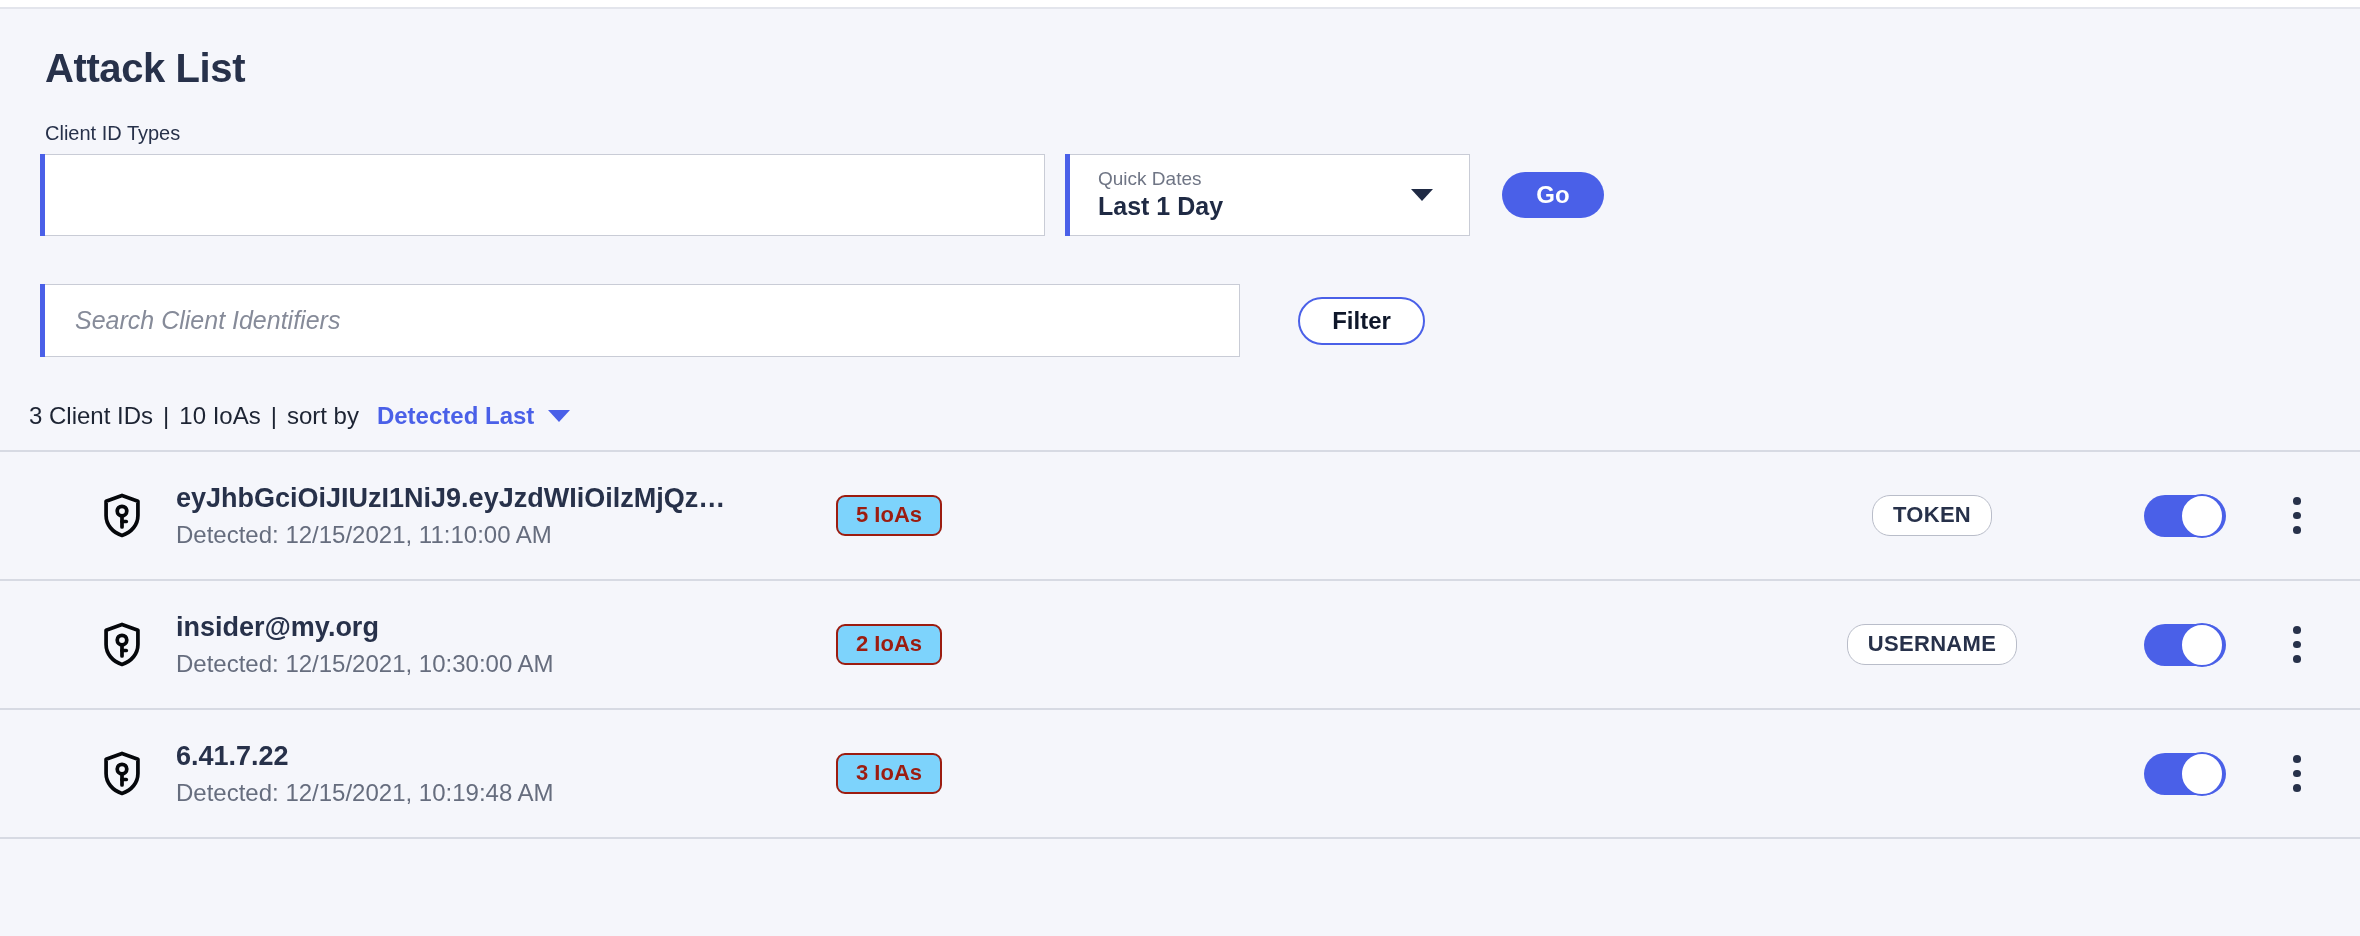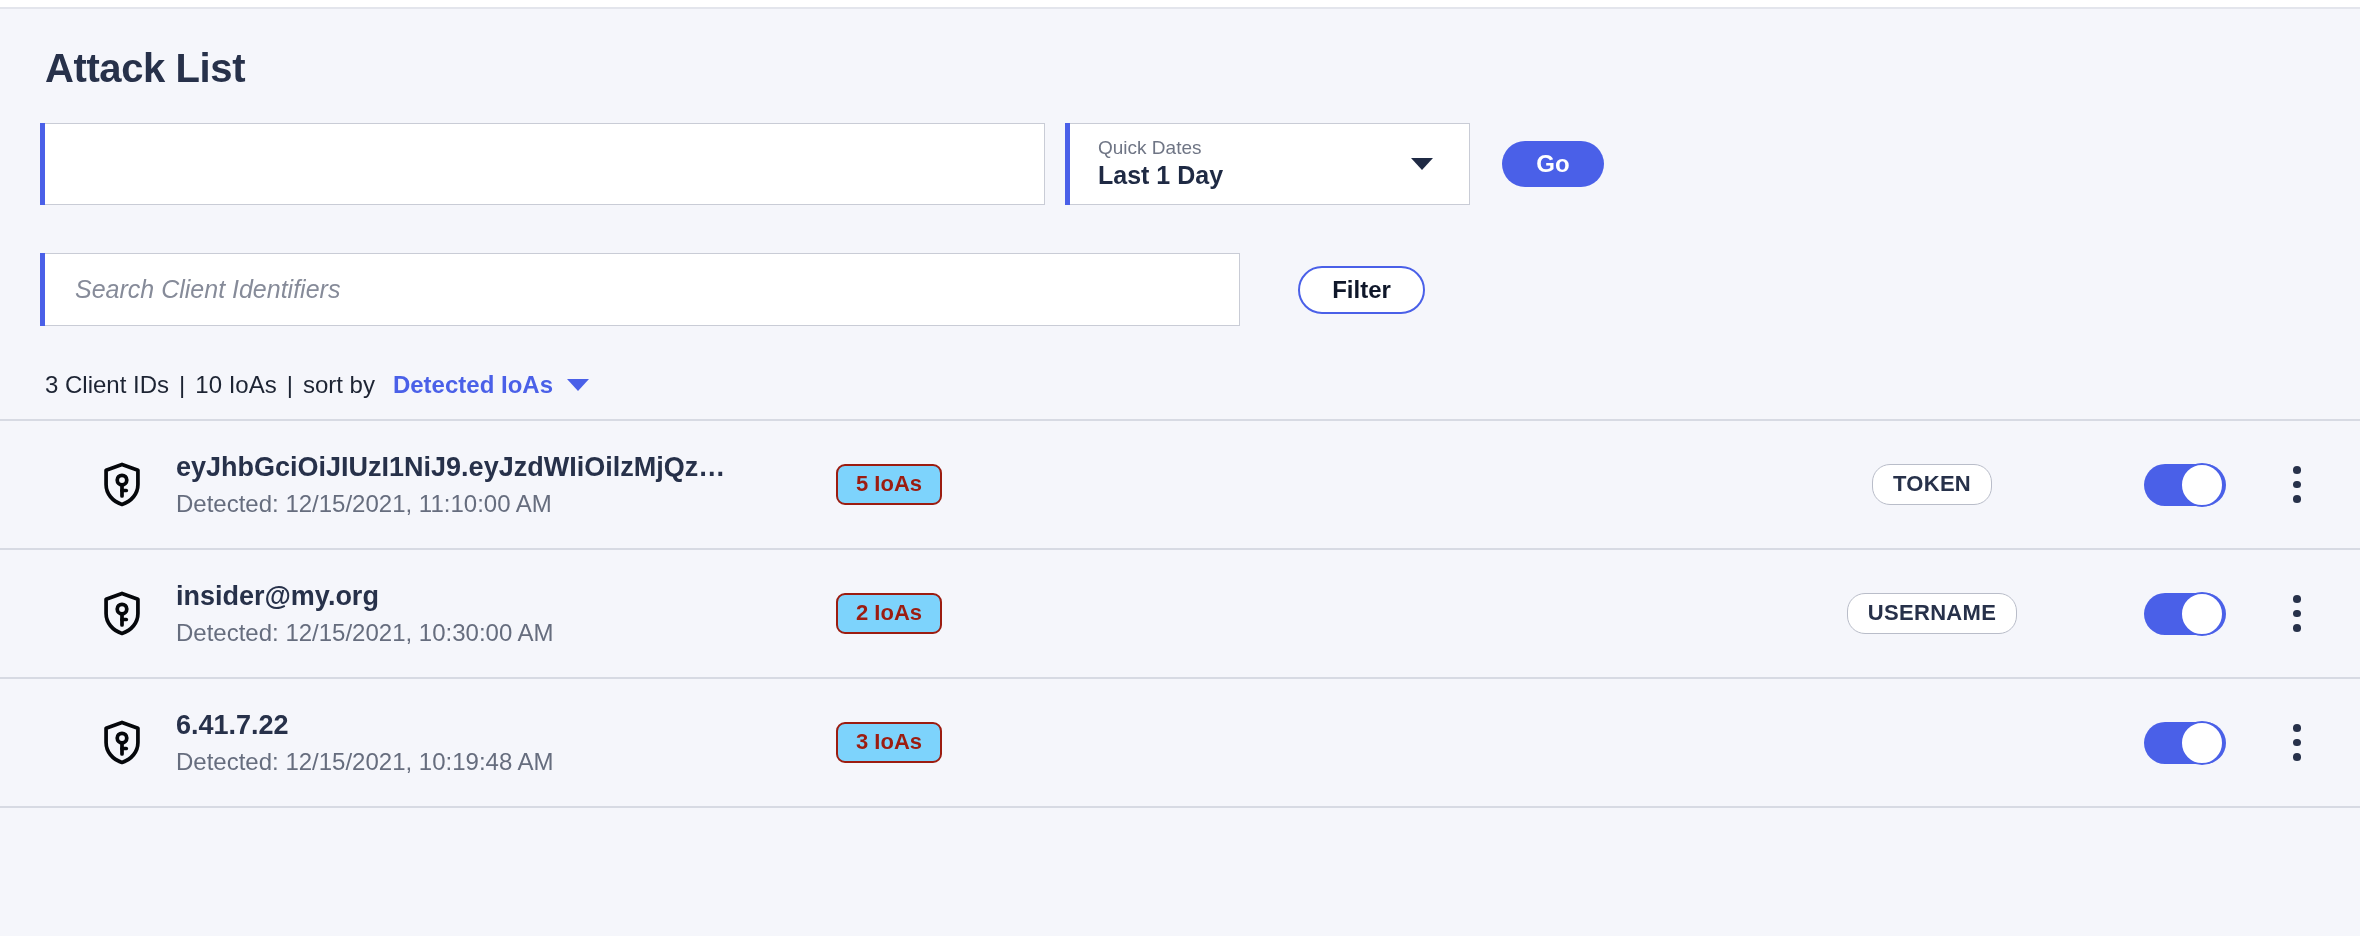--- a/index.html
+++ b/index.html
@@ -207,21 +207,21 @@
     cursor: pointer;
     font-family: "Liberation Sans", sans-serif;
     padding: 0;
     box-sizing: border-box;
   }
 
   
   .summary-bar {
     display: flex;
     align-items: center;
-    padding-left: 45px;
+    padding-left: 29px;
     margin-top: 45px;
     font-size: 24px;
     color: #1d2433;
     white-space: pre;
     text-align: right;
   }
   .summary-sep {
     color: #1d2433;
     margin: 0 10px;
   }
@@ -382,20 +382,21 @@
 
 <div class="top-strip"></div>
 
 <div class="page">
 
   <h1 class="page-title">Attack List</h1>
 
   <div class="filters-row">
 
     <div class="field-group">
+      <div class="field-label">Client ID Types</div>
       <div class="text-field">
         <input class="search-input" type="text" value="" placeholder="" style="">
       </div>
     </div>
 
     <div class="select-field">
       <div class="select-caption">Quick Dates</div>
       <div class="select-value">Last 1 Day</div>
       <span class="select-arrow"></span>
     </div>
@@ -409,21 +410,21 @@
     </div>
     <button class="filter-button">Filter</button>
   </div>
 
   <div class="summary-bar">
     <span>3 Client IDs</span>
     <span class="summary-sep">|</span>
     <span>10 IoAs</span>
     <span class="summary-sep">|</span>
     <span class="summary-sortby">sort by</span>
-    <span class="sort-link">Detected IoAs</span>
+    <span class="sort-link">Detected Last</span>
     <span class="sort-arrow"></span>
   </div>
 
   <div class="attack-list">
 
     <div class="attack-row">
       <span class="row-icon">
         <svg width="44" height="46" viewBox="0 0 24 26" fill="none" xmlns="http://www.w3.org/2000/svg">
           <path d="M12 1.4 21 4.6v8.1c0 5.2-3.6 9.6-9 11.3-5.4-1.7-9-6.1-9-11.3V4.6L12 1.4z" stroke="#05070b" stroke-width="2.1" fill="none" stroke-linejoin="round"></path>
           <circle cx="12" cy="10.2" r="2.7" stroke="#05070b" stroke-width="2.1" fill="none"></circle>

